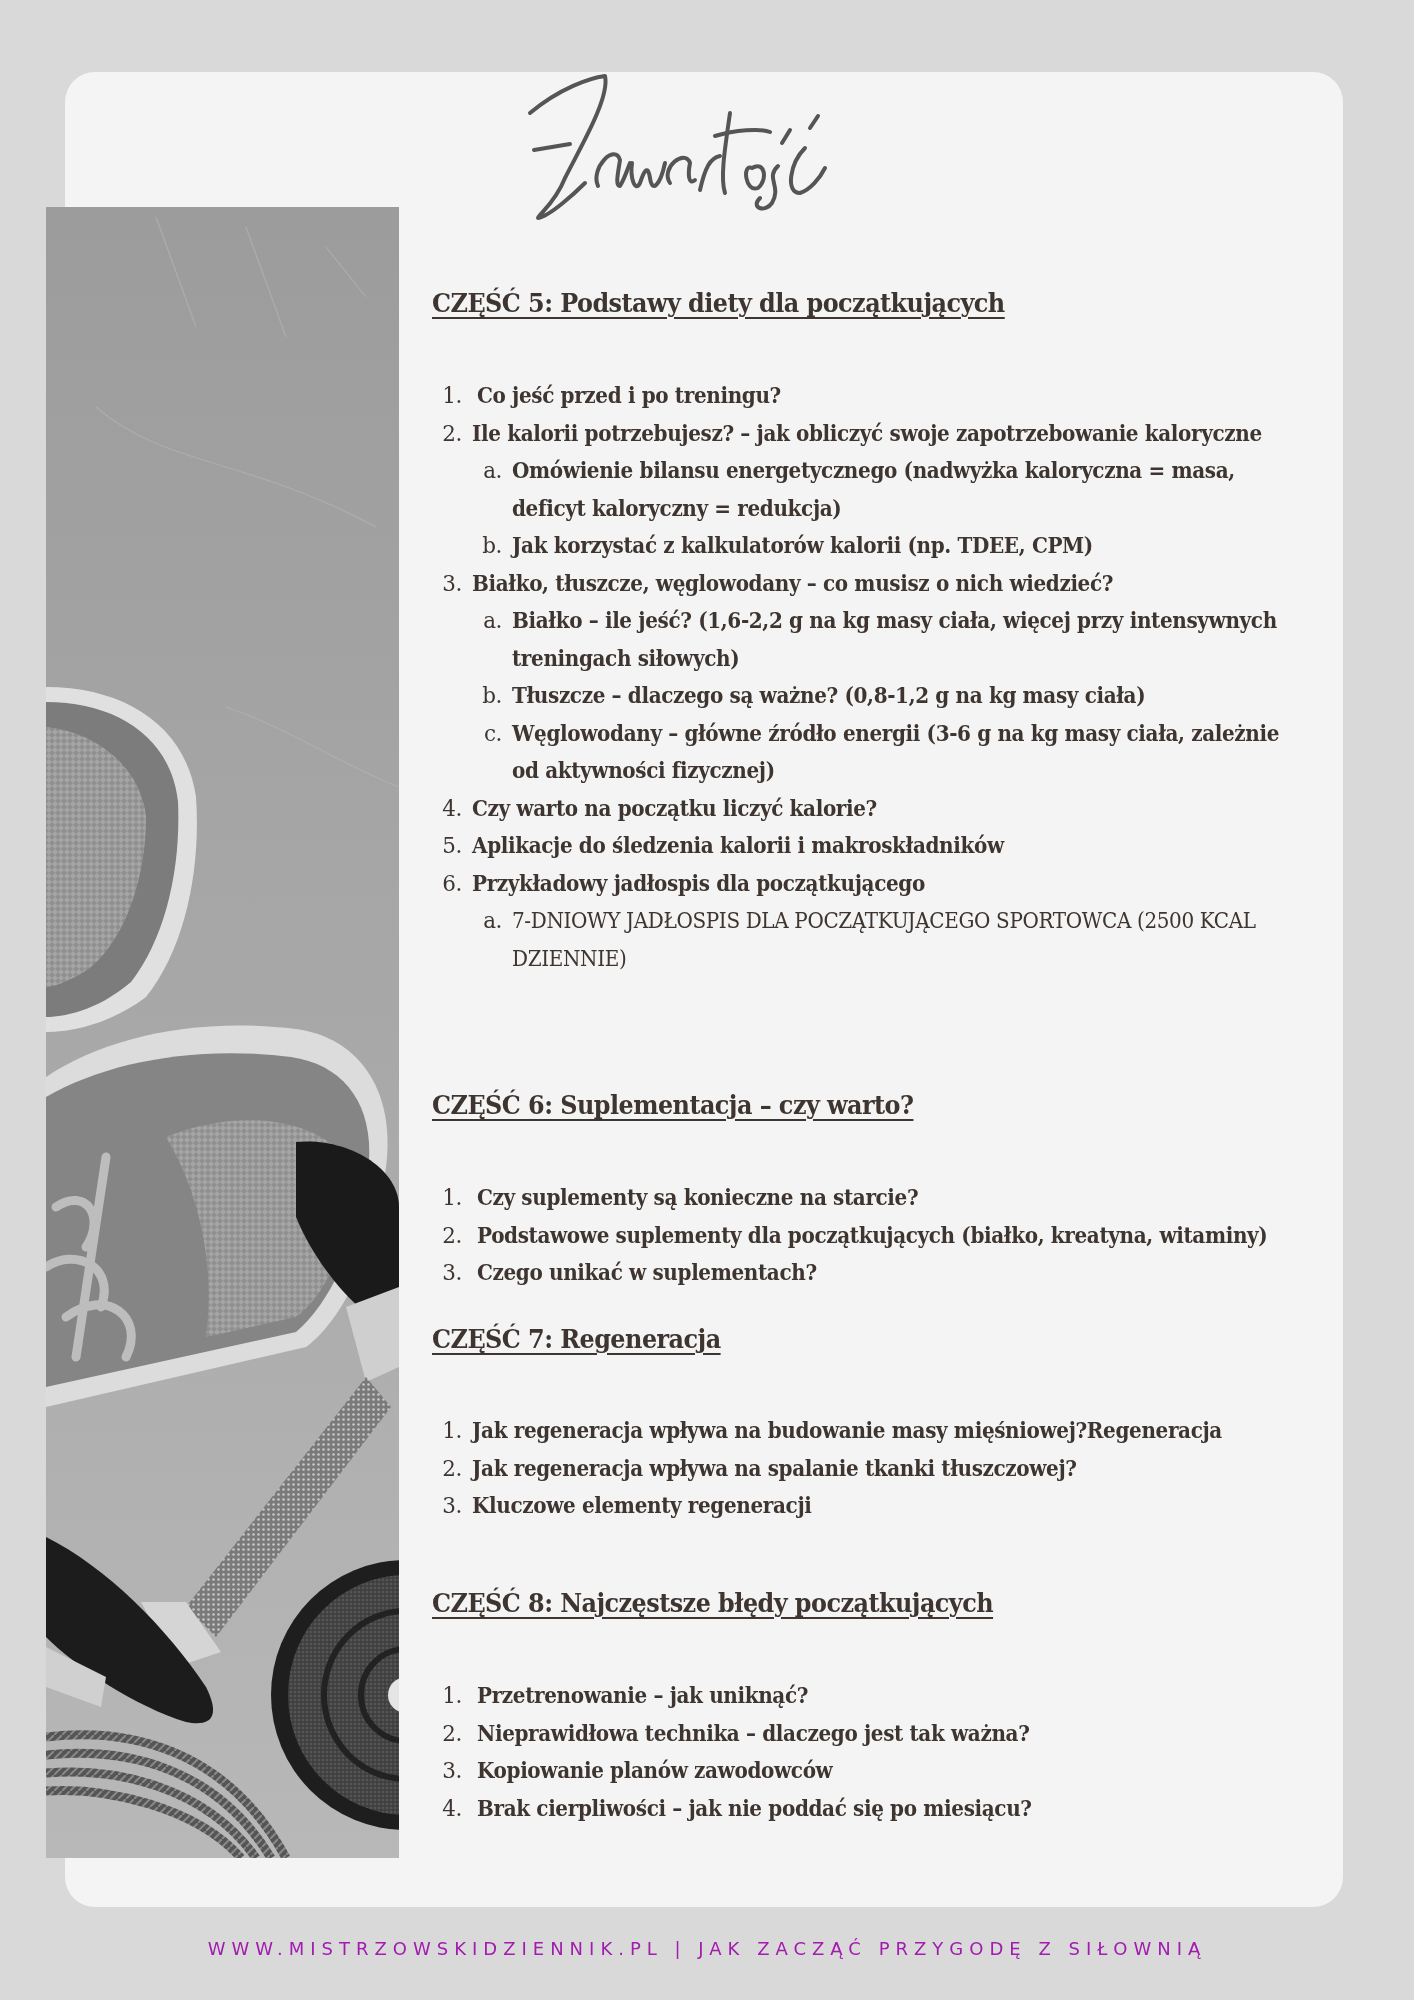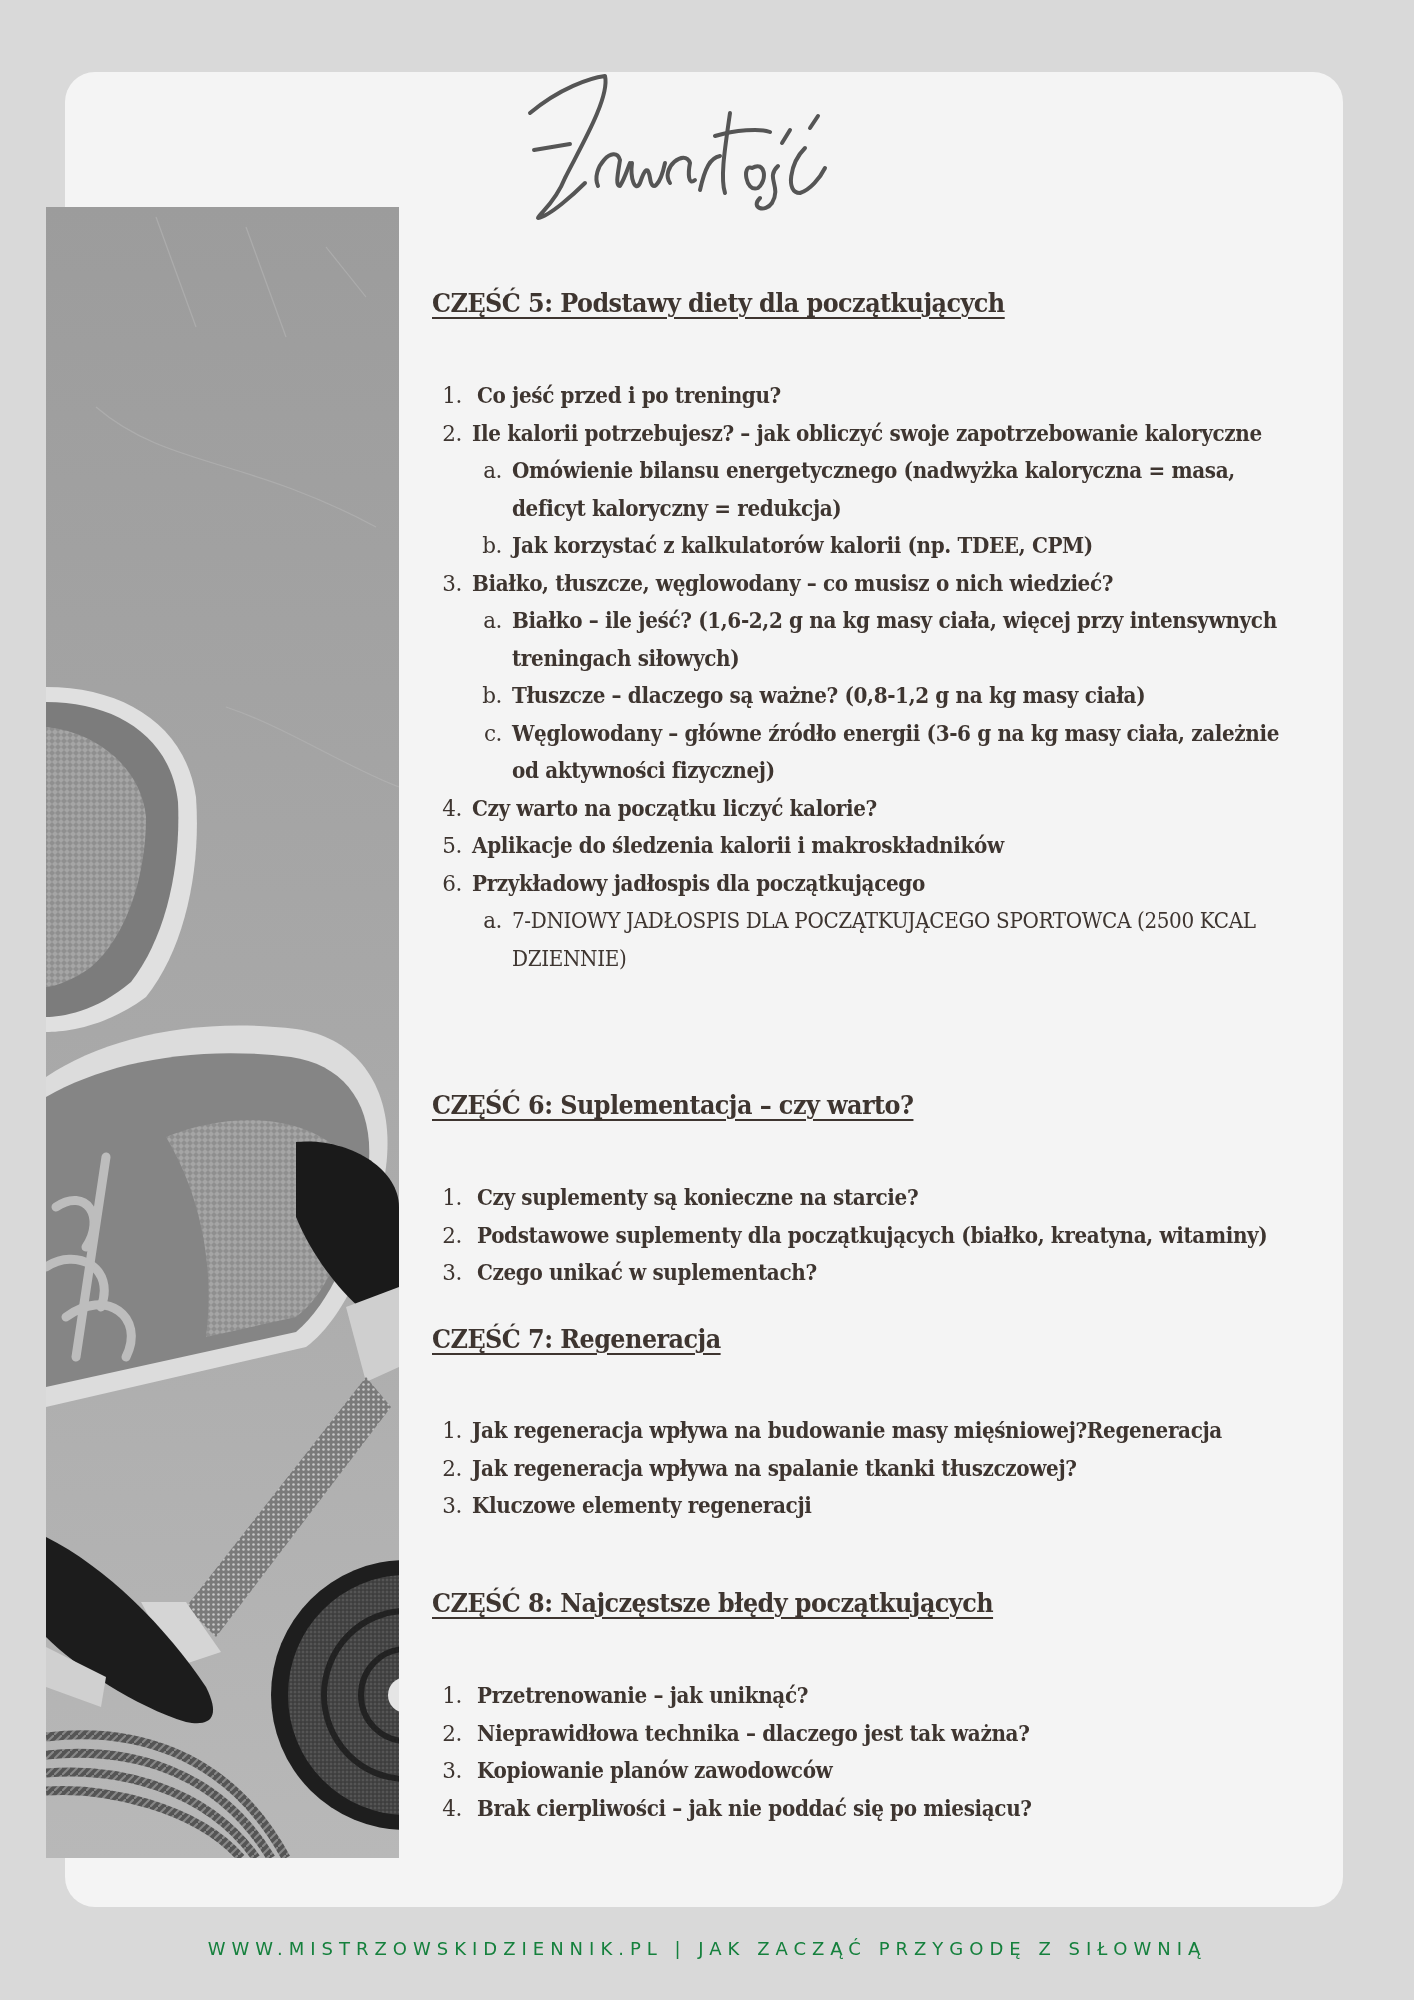--- a/index.html
+++ b/index.html
@@ -40,21 +40,21 @@
   }
   .item .text { display: inline-block; transform: scaleX(0.93); transform-origin: left center; }
   .item.l1 .marker { left: 0; }
   .item.l1 .text { margin-left: 40px; }
   .item.l2 .marker { left: 40px; }
   .item.l2 .text { margin-left: 80px; white-space: normal; width: 830px; }
   .item.plain .text { font-weight: normal; text-transform: none; }
 
   .footer {
     position: absolute; left: 0; top: 1938px; width: 1414px; text-align: center;
-    font-family: "DejaVu Sans", sans-serif; font-size: 18px; letter-spacing: 6px; color: #15803d;
+    font-family: "DejaVu Sans", sans-serif; font-size: 18px; letter-spacing: 6px; color: #a21caf;
   }
 </style>
 </head>
 <body>
 
 <div class="card"></div>
 
 <div class="title">
   
   <svg viewBox="0 0 400 160">

